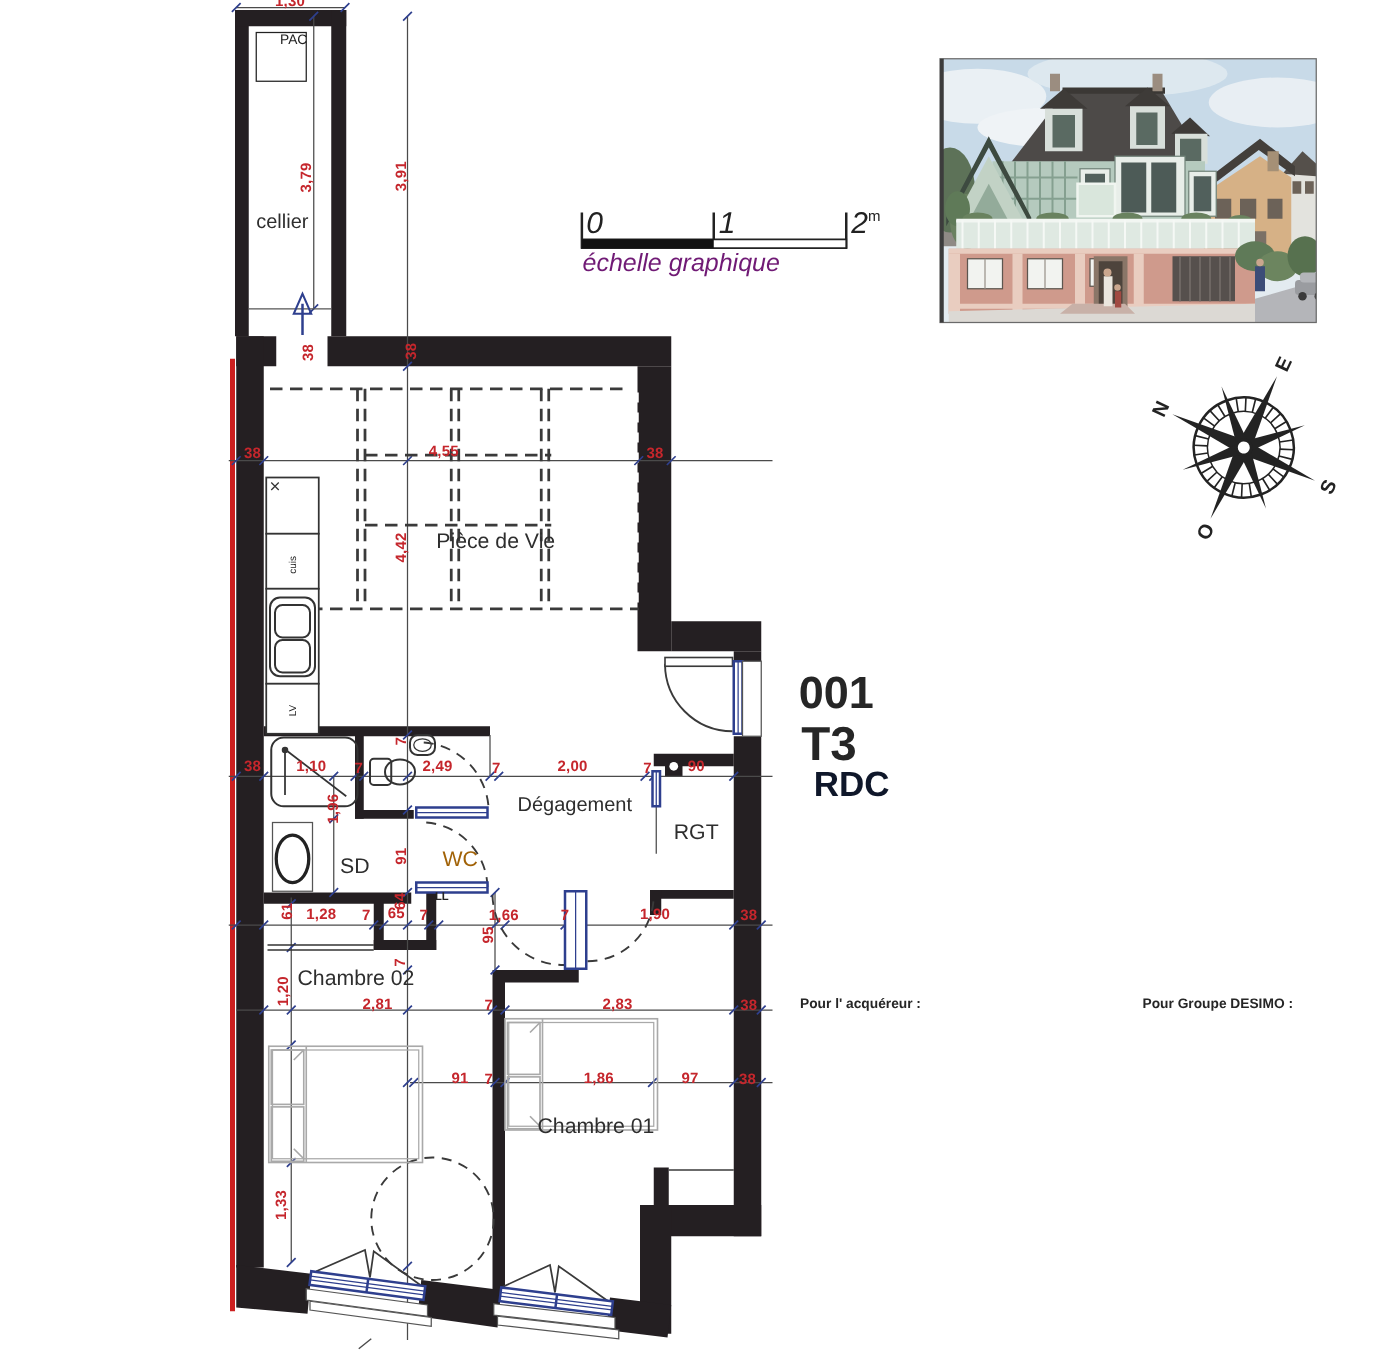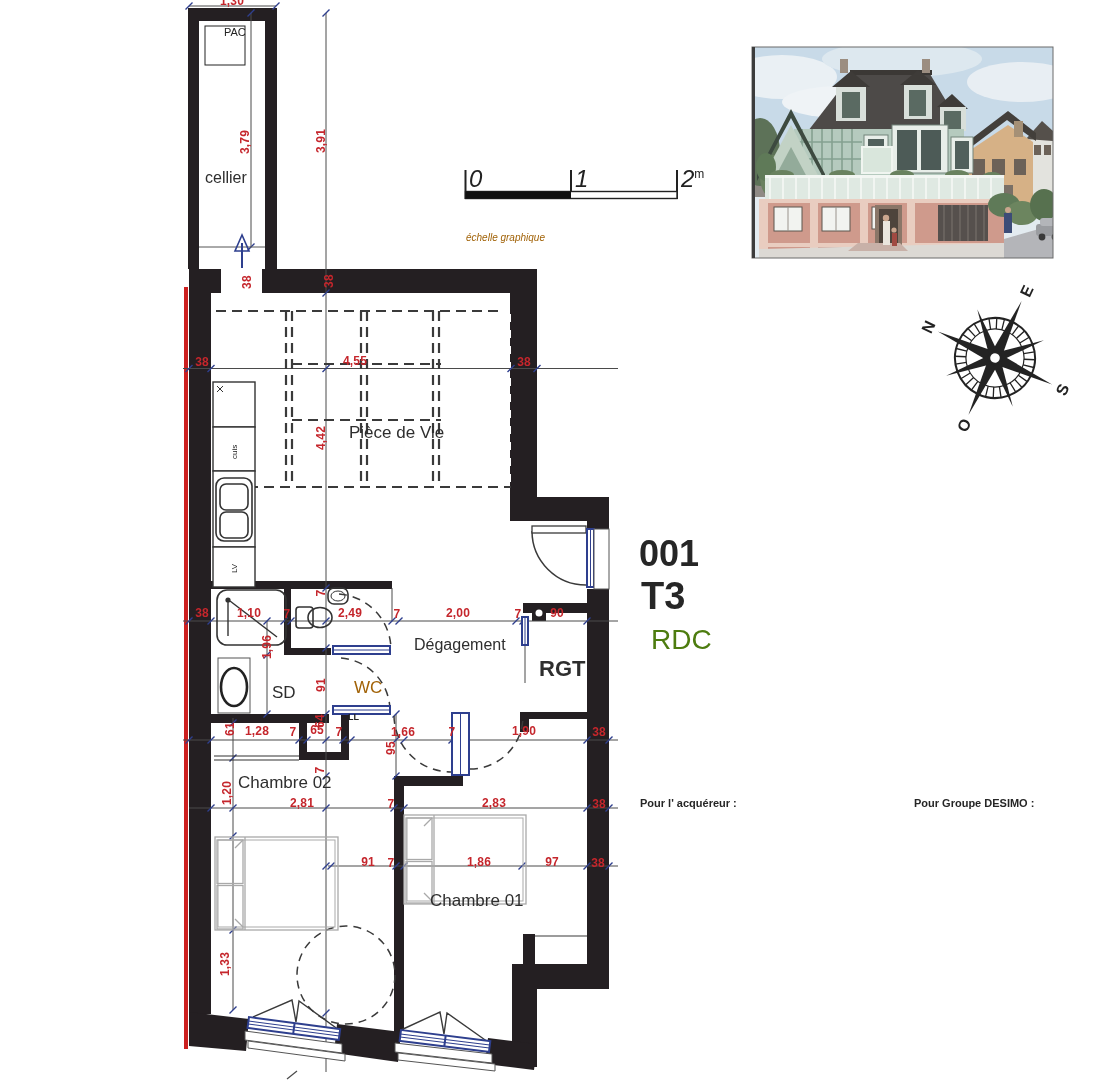--- a/index.html
+++ b/index.html
@@ -351,37 +351,37 @@
           <circle cx="303" cy="190" r="3.4" fill="#3a3a3a"></circle>
 </g>
 <rect x="0" y="0" width="301" height="211" fill="none" stroke="#6a6a6a" stroke-width="1"></rect>
 <rect x="0" y="0" width="3" height="211" fill="#3c3c3c"></rect>
 </g>
 </svg>
 <div class="t" style="left:224px;top:27px;font-size:11px;color:#222;font-weight:normal;">PAC</div>
 <div class="t" style="left:205px;top:170px;font-size:16px;color:#2e2e2e;font-weight:normal;">cellier</div>
 <div class="t" style="left:349px;top:424px;font-size:17px;color:#2e2e2e;font-weight:normal;text-align:right;">Pièce de Vie</div>
 <div class="t" style="left:414px;top:637px;font-size:16px;color:#2e2e2e;font-weight:normal;">Dégagement</div>
-<div class="t" style="left:539px;top:657px;font-size:22px;color:#2e2e2e;font-weight:bold;">RGT</div>
+<div class="t" style="left:539px;top:657px;font-size:17px;color:#2e2e2e;font-weight:normal;">RGT</div>
 <div class="t" style="left:272px;top:684px;font-size:17px;color:#2e2e2e;font-weight:normal;">SD</div>
 <div class="t" style="left:354px;top:679px;font-size:17px;color:#a16207;font-weight:normal;">WC</div>
 <div class="t" style="left:238px;top:774px;font-size:17px;color:#2e2e2e;font-weight:normal;">Chambre 02</div>
 <div class="t" style="left:430px;top:892px;font-size:17px;color:#2e2e2e;font-weight:normal;">Chambre 01</div>
 <div class="t" style="left:329px;top:713px;font-size:9px;color:#222;font-weight:bold;padding-left:19px;">LL</div>
 <div class="t" style="left:231px;top:459px;font-size:8px;color:#222;font-weight:normal;transform:rotate(-90deg);transform-origin:left top;">cuis</div>
 <div class="t" style="left:231px;top:573px;font-size:8px;color:#222;font-weight:normal;transform:rotate(-90deg);transform-origin:left top;">LV</div>
 <div class="t" style="left:639px;top:535px;font-size:36px;color:#262626;font-weight:bold;">001</div>
 <div class="t" style="left:641px;top:577px;font-size:38px;color:#262626;font-weight:bold;">T3</div>
-<div class="t" style="left:651px;top:613px;font-size:28px;color:#4d7c0f;font-weight:normal;margin-top:12px;">RDC</div>
+<div class="t" style="left:651px;top:613px;font-size:28px;color:#0f172a;font-weight:bold;">RDC</div>
 <div class="t" style="left:640px;top:798px;font-size:11px;color:#262626;font-weight:bold;">Pour l' acquéreur :</div>
 <div class="t" style="left:914px;top:798px;font-size:11px;color:#262626;font-weight:bold;">Pour Groupe DESIMO :</div>
 <div class="t" style="left:469px;top:166px;font-size:24px;color:#222;font-weight:normal;"><i>0</i></div>
 <div class="t" style="left:575px;top:166px;font-size:24px;color:#222;font-weight:normal;"><i>1</i></div>
 <div class="t" style="left:681px;top:166px;font-size:24px;color:#222;font-weight:normal;"><i>2</i><sup style="font-size:12px">m</sup></div>
-<div class="t" style="left:466px;top:201px;font-size:10px;color:#a16207;font-weight:normal;margin-top:32px;"><i>échelle graphique</i></div>
+<div class="t" style="left:466px;top:201px;font-size:20px;color:#701a75;font-weight:normal;"><i>échelle graphique</i></div>
 <div class="t r" style="left:232px;top:-5px;font-size:12px;transform:translateX(-50%);">1,30</div>
 <div class="t r" style="left:202px;top:356px;font-size:12px;transform:translateX(-50%);">38</div>
 <div class="t r" style="left:355px;top:355px;font-size:12px;transform:translateX(-50%);">4,55</div>
 <div class="t r" style="left:524px;top:356px;font-size:12px;transform:translateX(-50%);">38</div>
 <div class="t r" style="left:202px;top:607px;font-size:12px;transform:translateX(-50%);">38</div>
 <div class="t r" style="left:249px;top:607px;font-size:12px;transform:translateX(-50%);">1,10</div>
 <div class="t r" style="left:287px;top:608px;font-size:12px;transform:translateX(-50%);">7</div>
 <div class="t r" style="left:350px;top:607px;font-size:12px;transform:translateX(-50%);">2,49</div>
 <div class="t r" style="left:397px;top:608px;font-size:12px;transform:translateX(-50%);">7</div>
 <div class="t r" style="left:458px;top:607px;font-size:12px;transform:translateX(-50%);">2,00</div>

